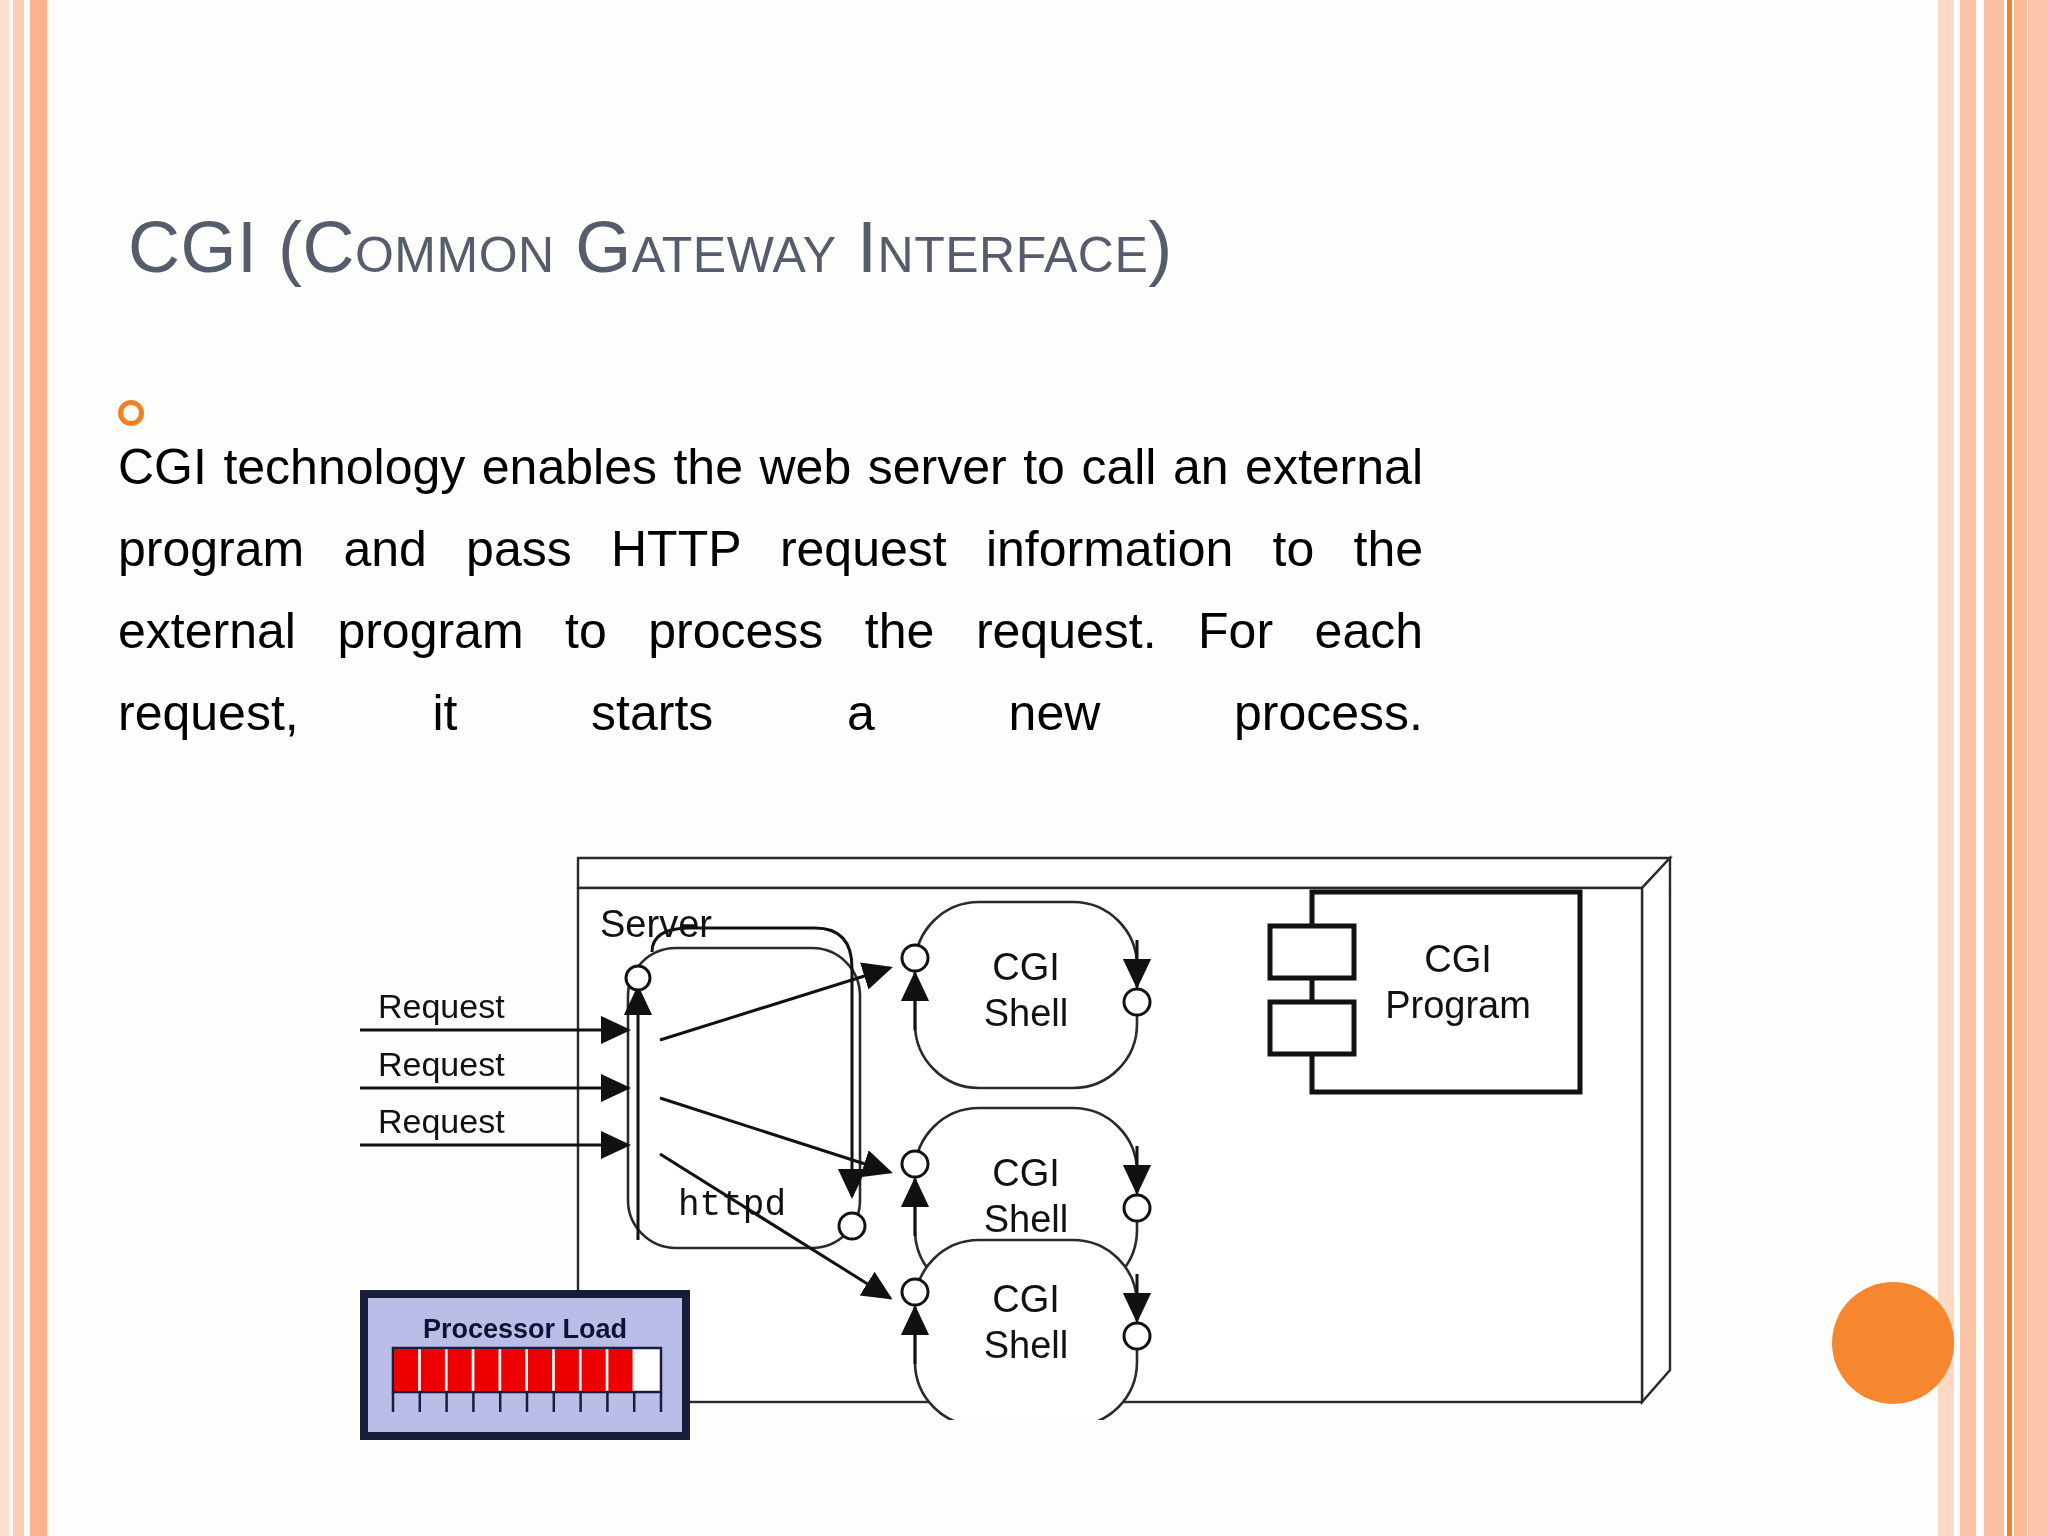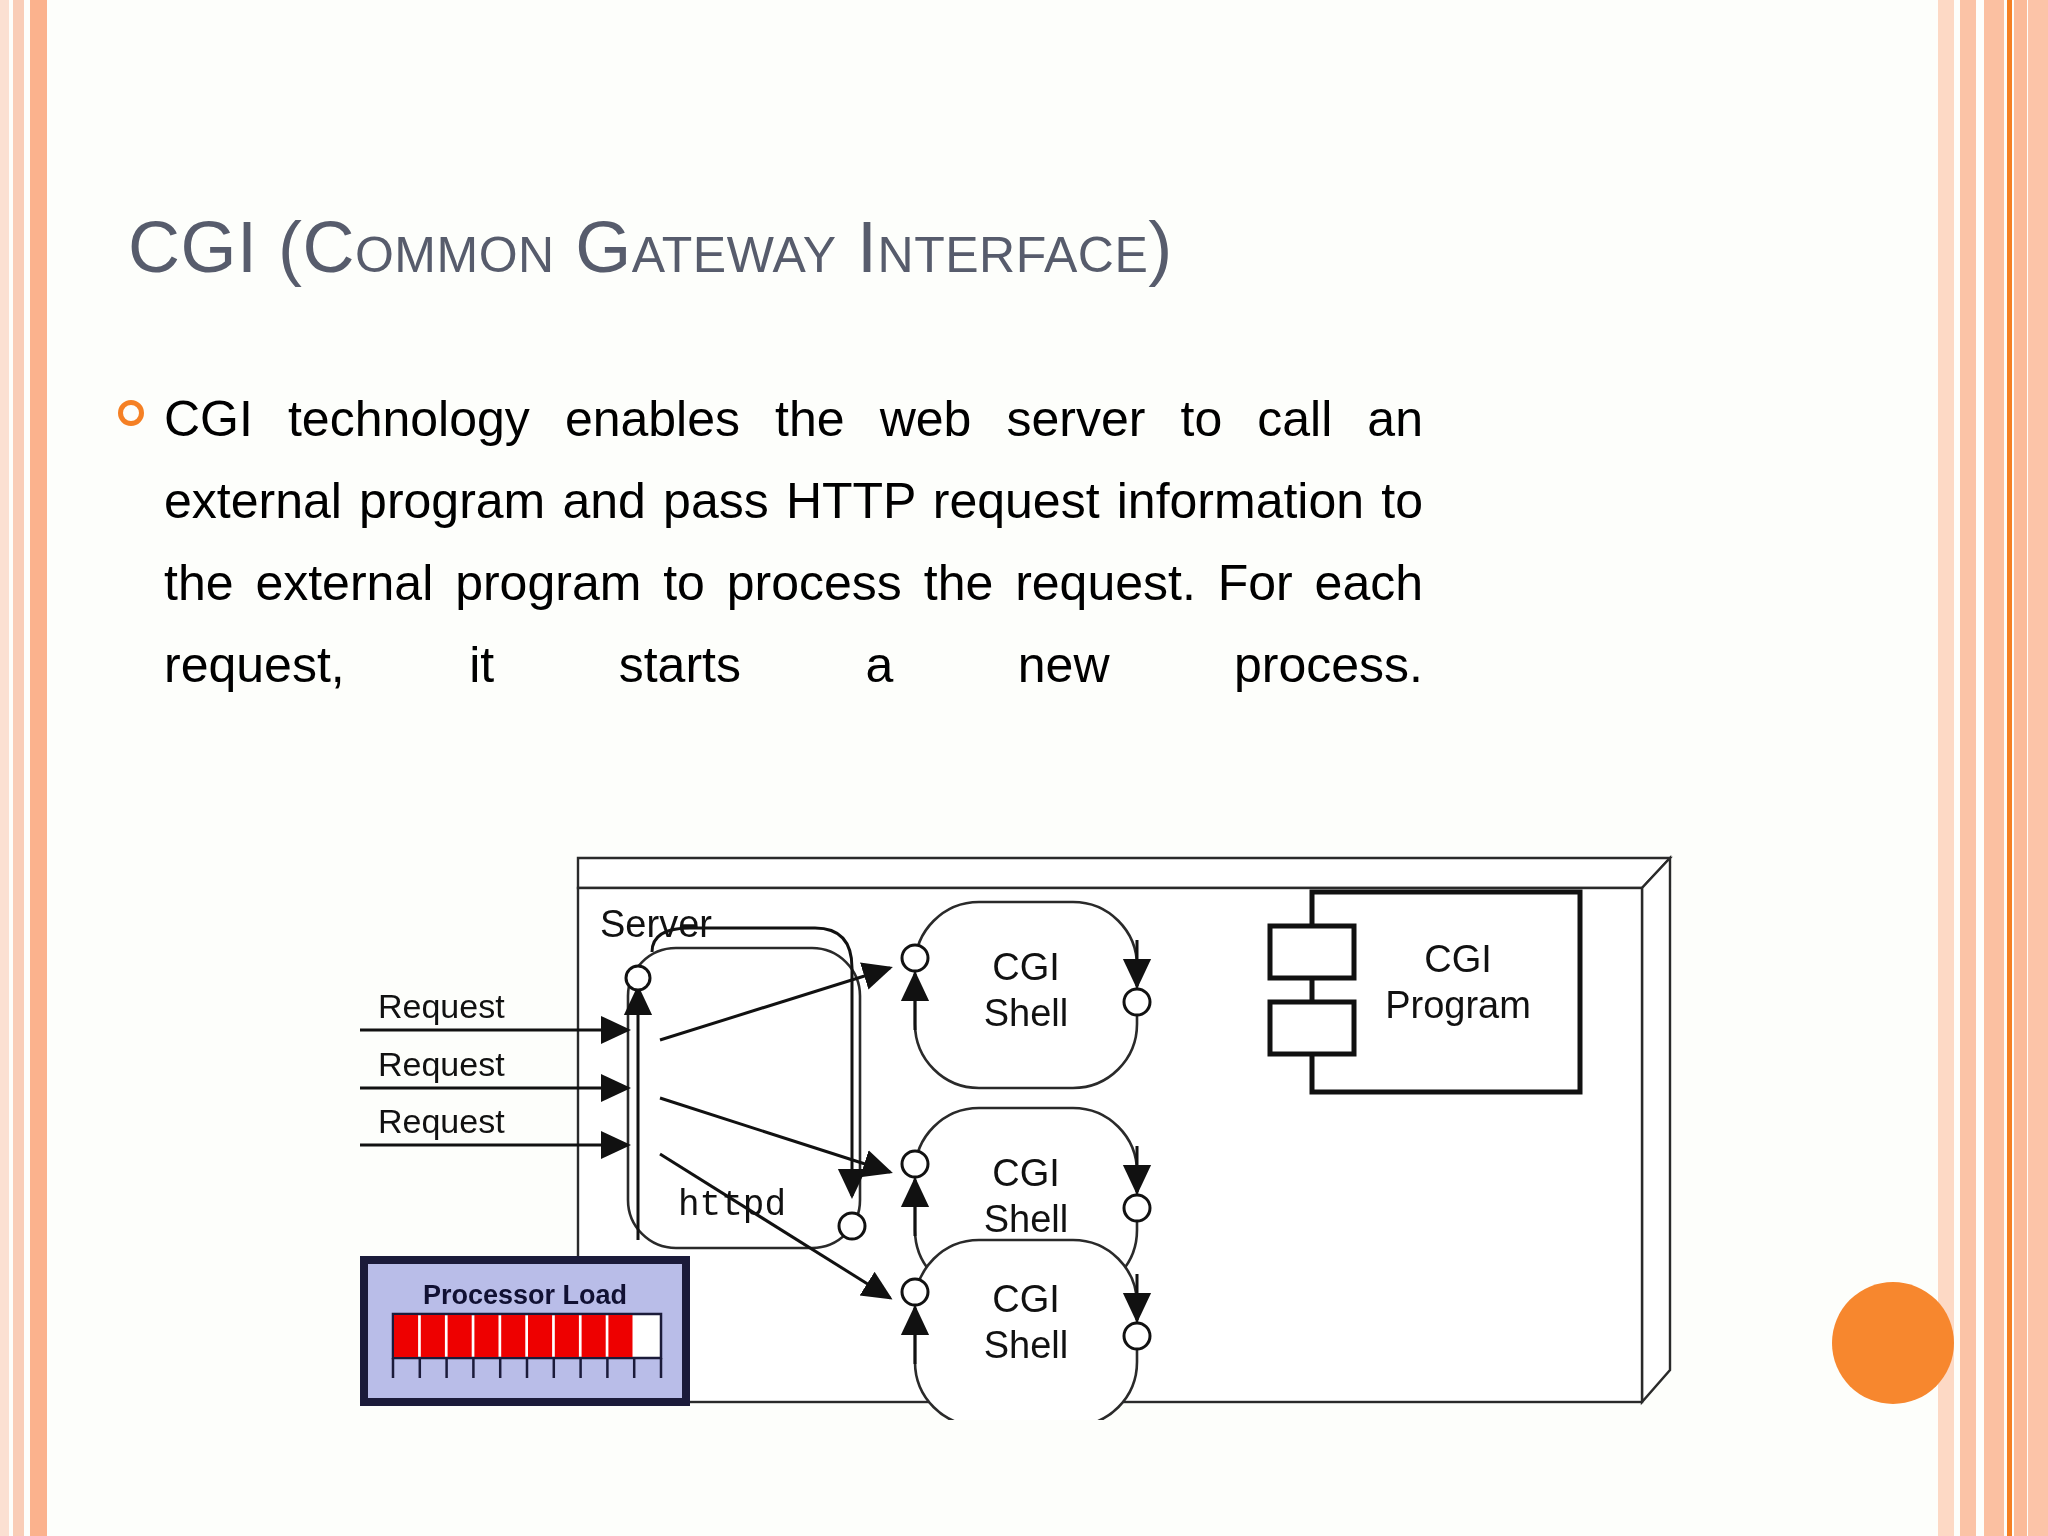--- a/index.html
+++ b/index.html
@@ -59,20 +59,21 @@
   }
 
   
   .bullet-row {
     position: absolute;
     left: 118px;
     top: 378px;
     width: 1305px;
     display: flex;
     align-items: flex-start;
+    flex-direction: column;
   }
   .bullet-mark {
     flex: 0 0 auto;
     width: 26px;
     height: 26px;
     margin-top: 22px;
     margin-right: 20px;
     border: 5px solid #f58024;
     border-radius: 50%;
     box-sizing: border-box;
@@ -223,21 +224,21 @@
       <g>
         <rect x="952" y="52" width="268" height="200" fill="#ffffff" stroke="#111111" stroke-width="5"></rect>
         <rect x="910" y="86" width="84" height="52" fill="#ffffff" stroke="#111111" stroke-width="5"></rect>
         <rect x="910" y="162" width="84" height="52" fill="#ffffff" stroke="#111111" stroke-width="5"></rect>
         <text x="1098" y="132" text-anchor="middle" font-family="Liberation Sans, sans-serif" font-size="38" fill="#111111">CGI</text>
         <text x="1098" y="178" text-anchor="middle" font-family="Liberation Sans, sans-serif" font-size="38" fill="#111111">Program</text>
       </g>
     </svg>
   </div>
 
-  <div class="diagram" style="left:360px; top:1256px; width:340px; height:180px;">
+  <div class="diagram" style="left:360px; top:1290px; width:340px; height:180px;">
     <svg width="340" height="180" viewBox="0 0 340 180" xmlns="http://www.w3.org/2000/svg">
       <rect x="4" y="4" width="322" height="142" fill="#b9bde8" stroke="#1b1b3a" stroke-width="8"></rect>
       <text x="165" y="48" text-anchor="middle" font-family="Liberation Sans, sans-serif" font-size="27" font-weight="bold" fill="#111133">Processor Load</text>
 
       <g>
         <rect x="33" y="58" width="268" height="44" fill="#ffffff" stroke="#1b1b3a" stroke-width="2.5"></rect>
         <g fill="#ee0000">
           <rect x="34" y="59" width="24.1" height="42"></rect>
           <rect x="60.8" y="59" width="24.1" height="42"></rect>
           <rect x="87.6" y="59" width="24.1" height="42"></rect>

